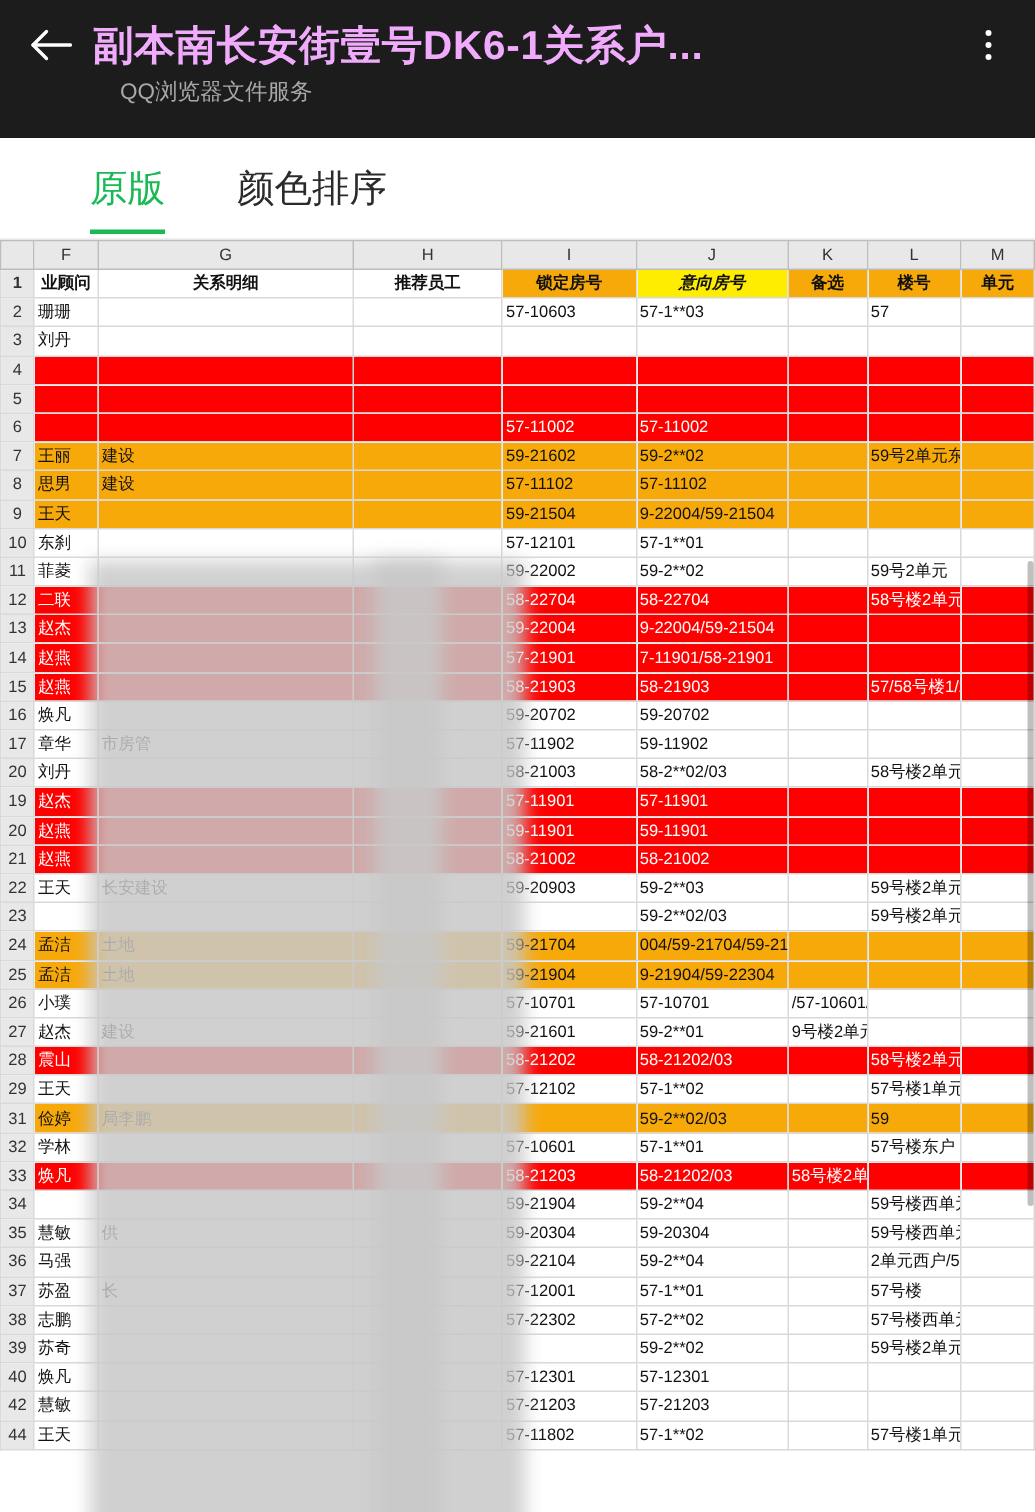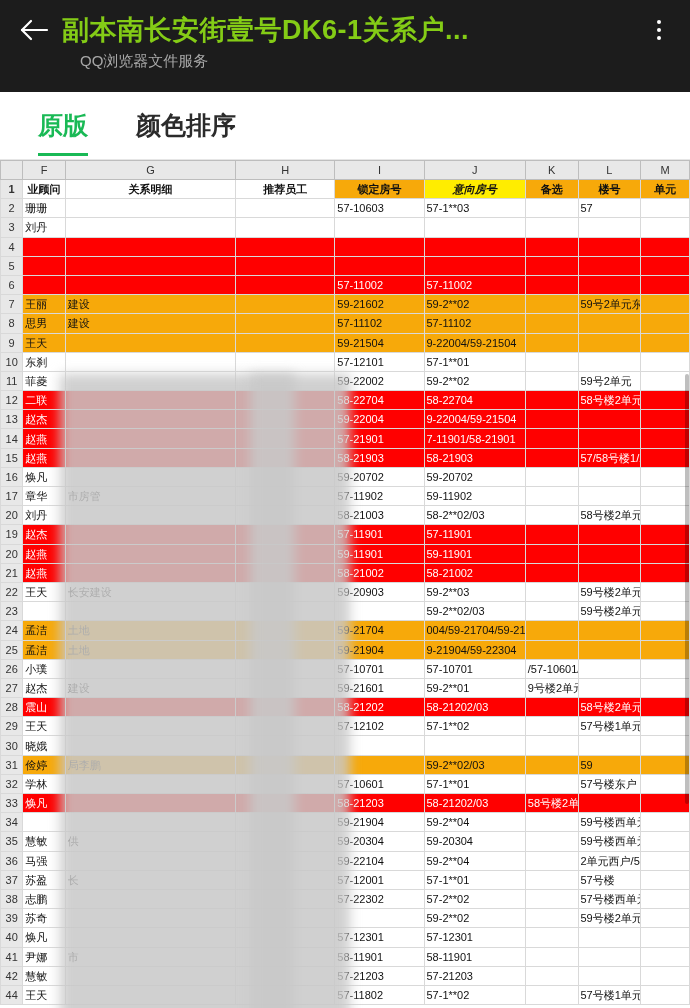--- a/index.html
+++ b/index.html
@@ -23,21 +23,21 @@
     width: 40px; height: 40px;
     display:flex; align-items:center; justify-content:center;
     flex: 0 0 auto;
     cursor: pointer;
   }
   .back-icon svg { display:block; }
   .hdr-title {
     flex: 1 1 auto;
     font-size: 27px;
     font-weight: bold;
-    color: #84cc16;
+    color: #f0abfc;
     white-space: nowrap;
     overflow: hidden;
     text-overflow: ellipsis;
     margin-left: 8px;
     letter-spacing: 0.5px;
   }
   .more-icon {
     width: 34px; height: 40px;
     display:flex; flex-direction:column; align-items:center; justify-content:center;
     flex: 0 0 auto;
@@ -48,24 +48,23 @@
     margin-left: 66px;
     margin-top: 2px;
     font-size: 15px;
     color: #a8a8a8;
   }
   
   .tabs {
     height: 68px;
     display: flex;
     align-items: center;
-    padding-left: 38px;
+    padding-left: 60px;
     background: #ffffff;
     border-bottom: 1px solid #e6e6e6;
-    font-weight: bold;
   }
   .tab {
     font-size: 25px;
     color: #2b2b2b;
     margin-right: 48px;
     position: relative;
     height: 68px;
     display:flex; align-items:center;
     cursor: pointer;
   }
@@ -504,31 +503,20 @@
           <td class="c-white">王天</td>
           <td class="c-white"></td>
           <td class="c-white"></td>
           <td class="c-white">57-12102</td>
           <td class="c-white">57-1**02</td>
           <td class="c-white"></td>
           <td class="c-white">57号楼1单元东户</td>
           <td class="c-white"></td>
         </tr>
         <tr>
-          <td class="rowhead">30</td>
-          <td class="c-white">晓娥</td>
-          <td class="c-white"></td>
-          <td class="c-white"></td>
-          <td class="c-white"></td>
-          <td class="c-white"></td>
-          <td class="c-white"></td>
-          <td class="c-white"></td>
-          <td class="c-white"></td>
-        </tr>
-        <tr>
           <td class="rowhead">31</td>
           <td class="c-orange">俭婷</td>
           <td class="c-orange">局李鹏</td>
           <td class="c-orange"></td>
           <td class="c-orange"></td>
           <td class="c-orange">59-2**02/03</td>
           <td class="c-orange"></td>
           <td class="c-orange">59</td>
           <td class="c-orange"></td>
         </tr>
@@ -620,31 +608,20 @@
           <td class="c-white">59号楼2单元02户</td>
           <td class="c-white"></td>
         </tr>
         <tr>
           <td class="rowhead">40</td>
           <td class="c-white">焕凡</td>
           <td class="c-white"></td>
           <td class="c-white"></td>
           <td class="c-white">57-12301</td>
           <td class="c-white">57-12301</td>
-          <td class="c-white"></td>
-          <td class="c-white"></td>
-          <td class="c-white"></td>
-        </tr>
-        <tr>
-          <td class="rowhead">41</td>
-          <td class="c-white">尹娜</td>
-          <td class="c-white">市</td>
-          <td class="c-white"></td>
-          <td class="c-white">58-11901</td>
-          <td class="c-white">58-11901</td>
           <td class="c-white"></td>
           <td class="c-white"></td>
           <td class="c-white"></td>
         </tr>
         <tr>
           <td class="rowhead">42</td>
           <td class="c-white">慧敏</td>
           <td class="c-white"></td>
           <td class="c-white"></td>
           <td class="c-white">57-21203</td>

